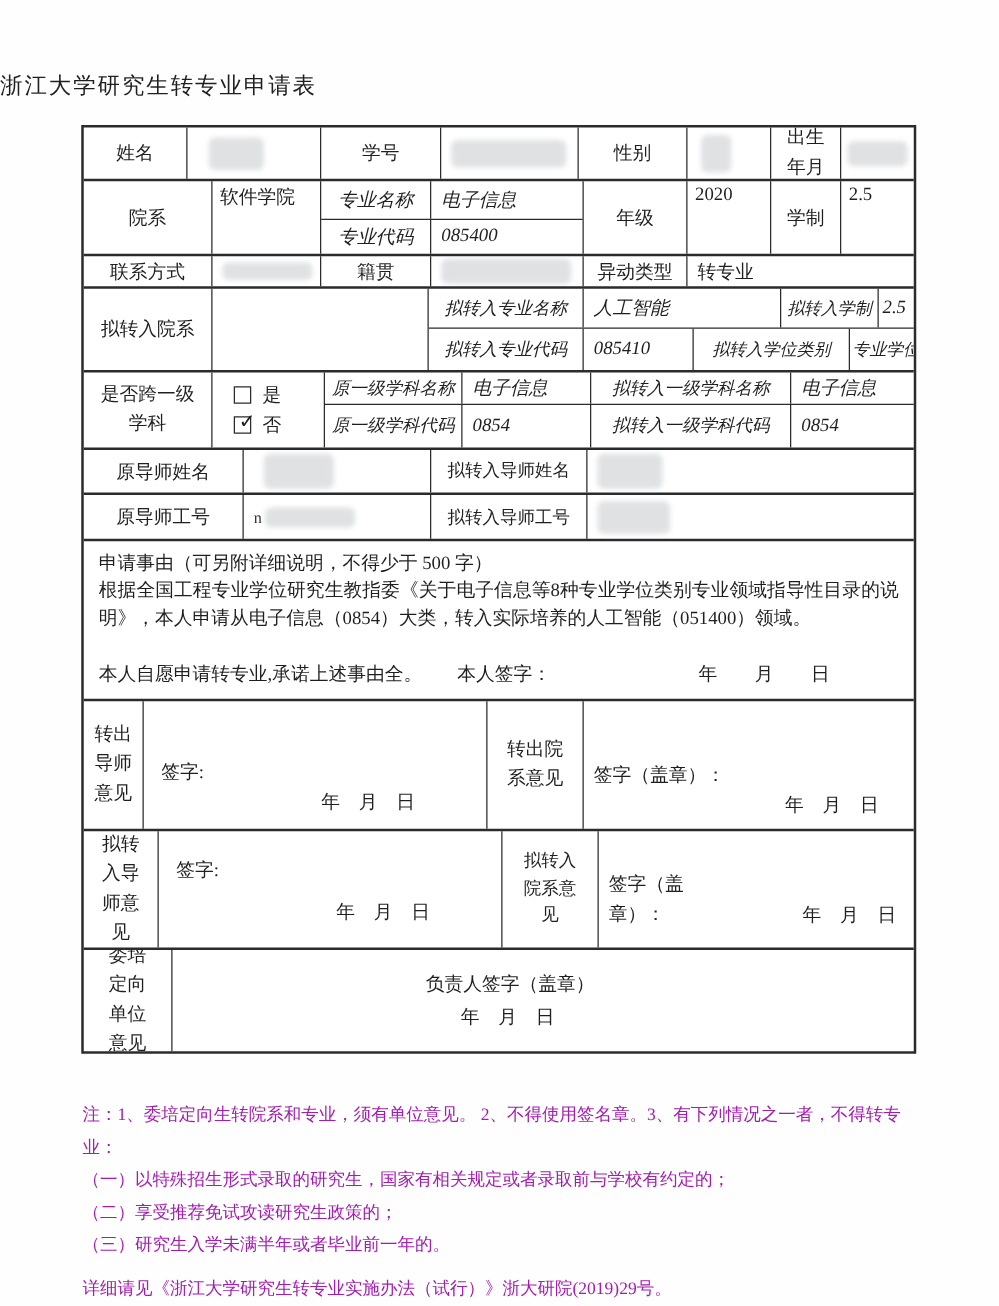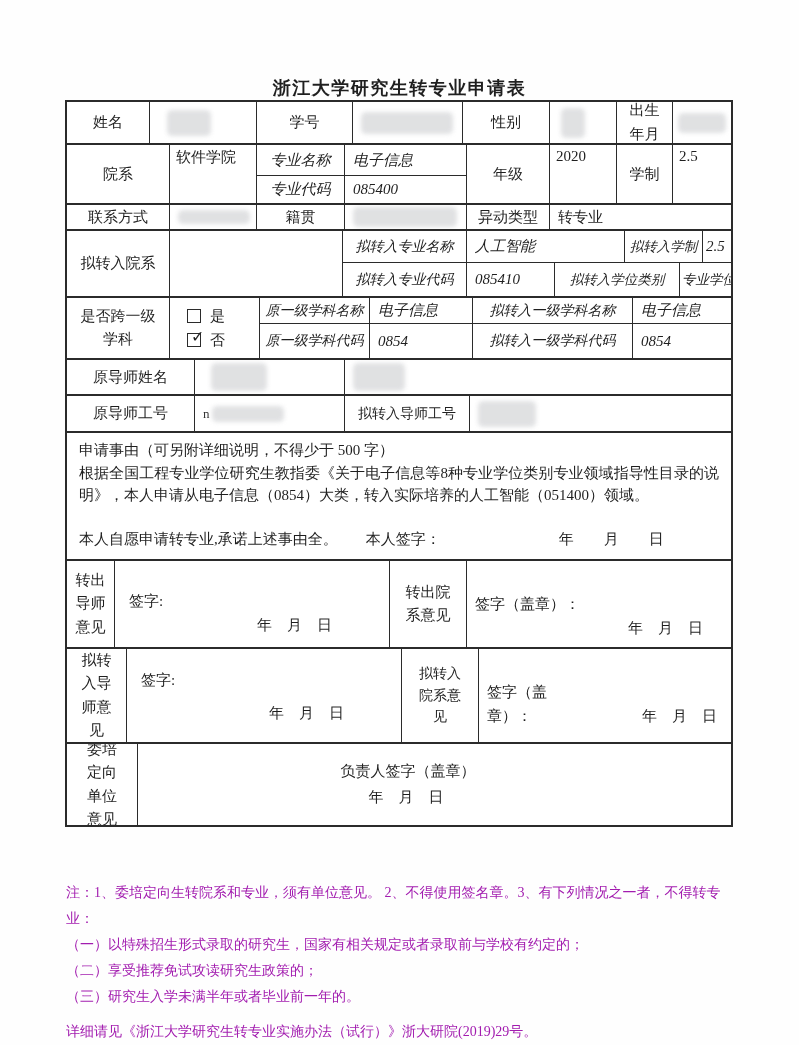--- a/index.html
+++ b/index.html
@@ -3,21 +3,21 @@
 <meta charset="utf-8">
 <style>
   html,body { margin:0; padding:0; background:#ffffff; }
   .page {
     position:relative; width:799px; height:1045px; background:#fefefe;
     font-family:"Liberation Serif","DejaVu Serif",serif; color:#1f1f1f;
     overflow:hidden;
   }
   .title {
     position:absolute; top:56px; left:0; width:100%;
-    text-align:center; font-size:18px; font-weight:bold; letter-spacing:1.5px;margin-top:20px;
+    text-align:left; font-size:18px; font-weight:normal; letter-spacing:1.5px;
   }
   .ftable {
     position:absolute; left:65px; top:100px; width:668px;
     border:2px solid #2b2b2b; box-sizing:border-box; background:#fff;
   }
   .band { display:flex; border-bottom:2px solid #2b2b2b; box-sizing:border-box; }
   .band:last-child { border-bottom:none; }
   .cell {
     box-sizing:border-box; border-right:1px solid #2b2b2b; position:relative;
     display:flex; align-items:center; justify-content:center;
@@ -161,20 +161,21 @@
           <div class="cell val" style="width:98px">0854</div>
         </div>
       </div>
     </div>
 
     <div class="band" style="height:36px">
       <div class="cell" style="width:128px">原导师姓名</div>
       <div class="cell val" style="width:150px">
           <span class="blob" style="width:56px;height:28px;margin-left:8px"></span>
         </div>
+      <div class="cell sm" style="width:125px">拟转入导师姓名</div>
       <div class="cell val" style="width:261px">
           <span class="blob" style="width:52px;height:28px"></span>
         </div>
     </div>
 
     <div class="band" style="height:37px">
       <div class="cell" style="width:128px">原导师工号</div>
       <div class="cell val" style="width:150px">
           <span class="partial">n</span>
           <span class="blob" style="width:72px;height:16px"></span>
@@ -190,21 +191,21 @@
         <div class="rtitle">申请事由（可另附详细说明，不得少于 500 字）</div>
         <div class="rbody">根据全国工程专业学位研究生教指委《关于电子信息等8种专业学位类别专业领域指导性目录的说明》，本人申请从电子信息（0854）大类，转入实际培养的人工智能（051400）领域。</div>
         <div class="rfoot">
           <span>本人自愿申请转专业,承诺上述事由全。</span>
           <span style="margin-left:28px">本人签字：</span>
           <span class="date" style="margin-left:118px">年　　月　　日</span>
         </div>
       </div>
     </div>
 
-    <div class="band" style="height:88px">
+    <div class="band" style="height:104px">
       <div class="cell vlabel" style="width:48px">转出
 导师
 意见</div>
       <div class="cell sigcol" style="width:275px">
         <div class="sigrow">签字:</div>
         <div class="sigrow date" style="margin-left:142px;margin-top:5px;padding-left:0">年　月　日</div>
       </div>
       <div class="cell vlabel" style="width:77px">转出院
 系意见</div>
       <div class="cell sigcol" style="width:264px;padding-bottom:9px">

